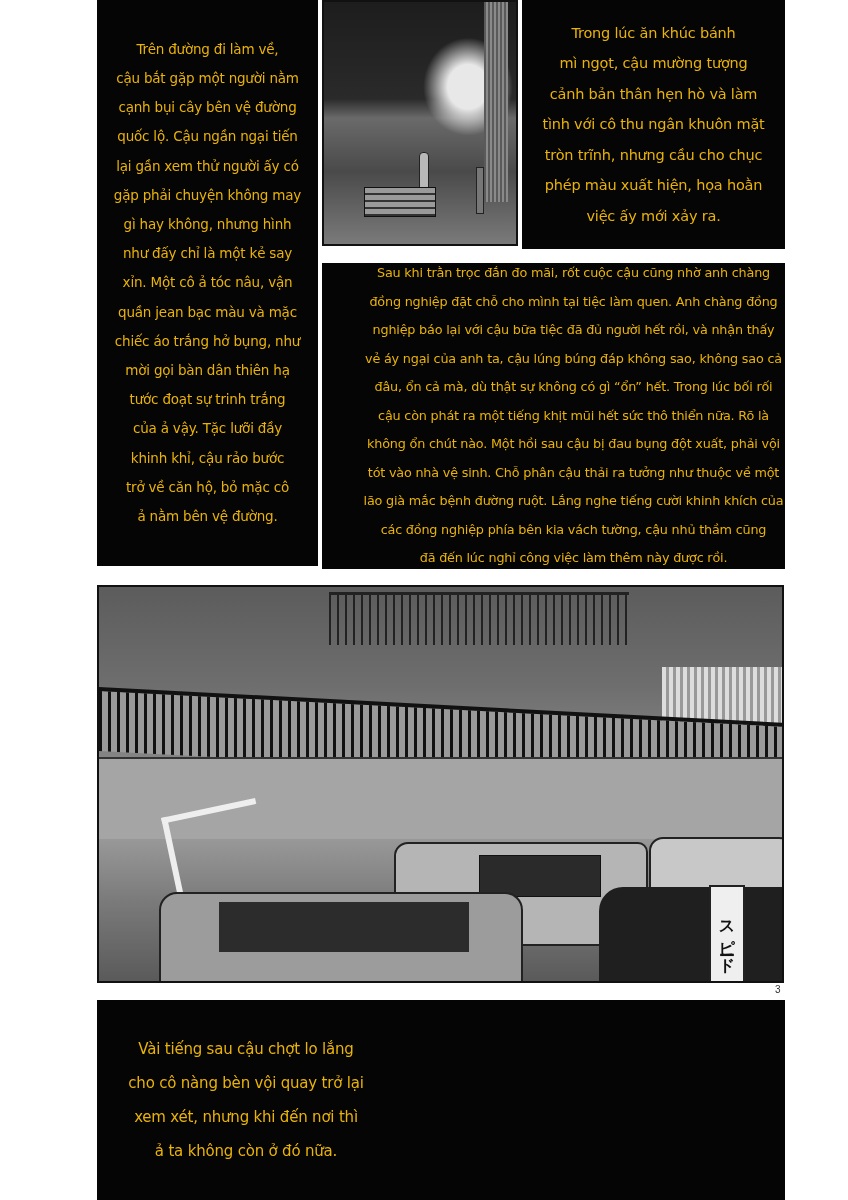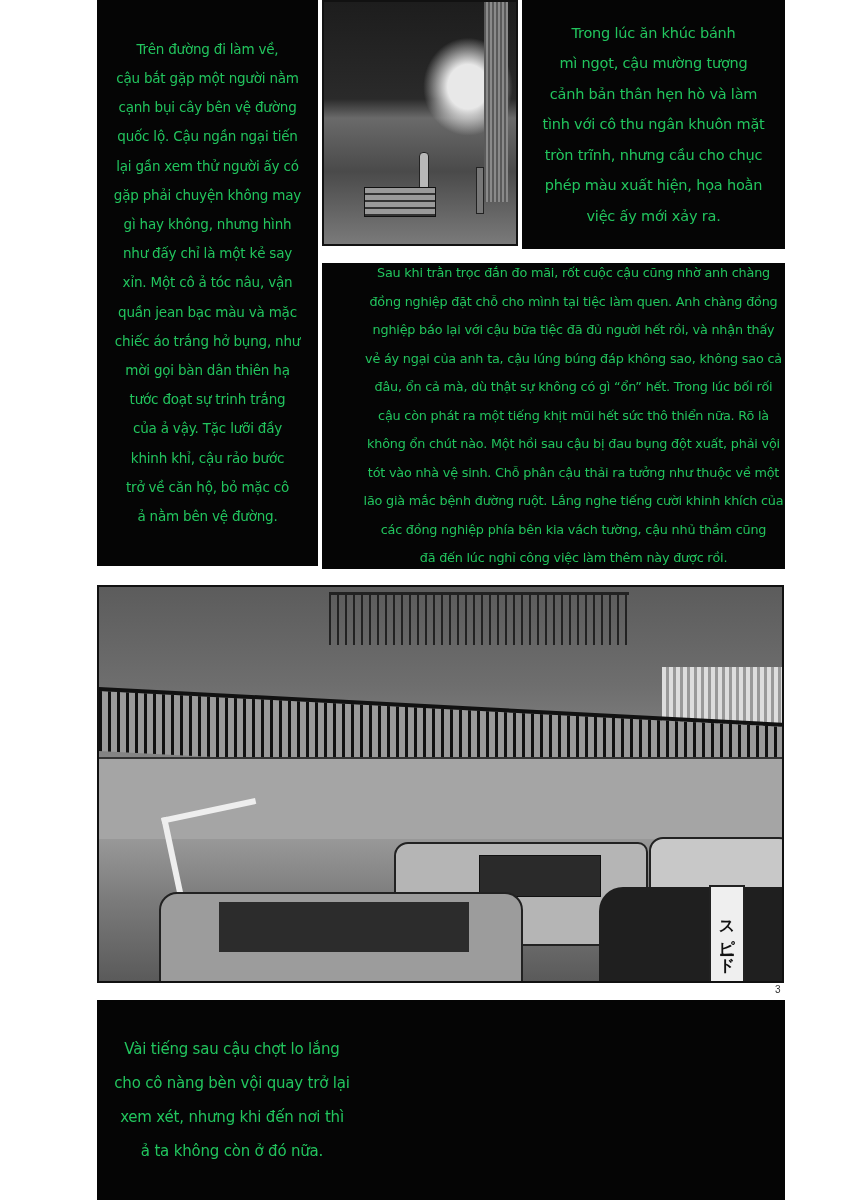--- a/index.html
+++ b/index.html
@@ -3,33 +3,33 @@
 <meta charset="utf-8">
 <style>
   html, body { margin: 0; padding: 0; }
   body {
     width: 848px; height: 1200px; position: relative; overflow: hidden;
     background: #ffffff;
     font-family: "DejaVu Sans", sans-serif;
   }
   .panel { position: absolute; box-sizing: border-box; }
   .text-panel {
-    background: #050505; color: #22c55e;
+    background: #050505; color: #eab308;
     display: flex; align-items: center; justify-content: center;
     text-align: center;
   }
   .narration {
     font-family: "DejaVu Sans", sans-serif;
     font-size: 13.5px; letter-spacing: -0.2px;
     white-space: pre-line; margin: 0;
   }
   #panel-left .narration { line-height: 29.2px; }
   #panel-topright .narration { line-height: 30.5px; font-size: 14.5px; }
   #panel-middle .narration { line-height: 28.5px; font-size: 12.8px; }
-  #panel-bottom { justify-content: flex-start; align-items: center; }
+  #panel-bottom { justify-content: flex-start; align-items: center; padding-left: 14px; }
   #panel-bottom .narration { line-height: 34px; font-size: 15px; width: 270px; }
 
   
   #panel-park {
     left: 322px; top: 0; width: 196px; height: 246px;
     border: 2px solid #111; overflow: hidden;
     background:
       radial-gradient(ellipse at 75% 35%, #e8e8e8 0 10%, transparent 22%),
       linear-gradient(180deg, #1d1d1d 0%, #2a2a2a 40%, #6a6a6a 48%, #4a4a4a 70%, #7a7a7a 100%);
   }

